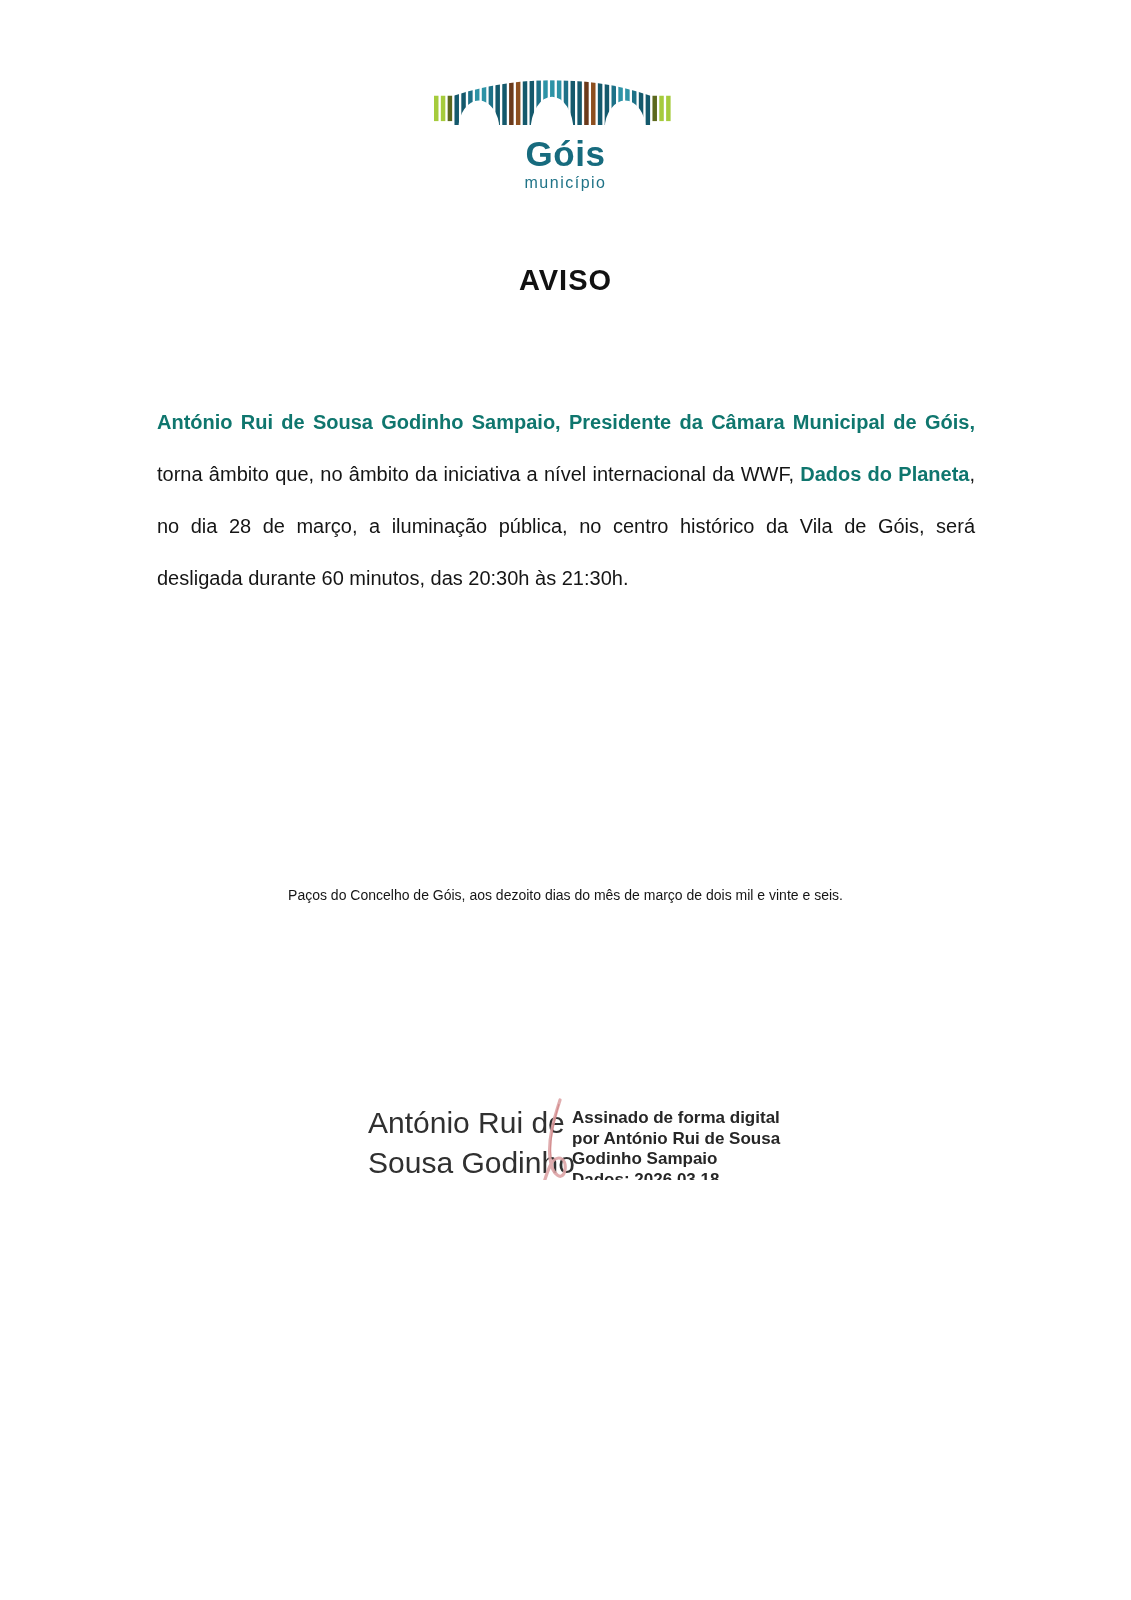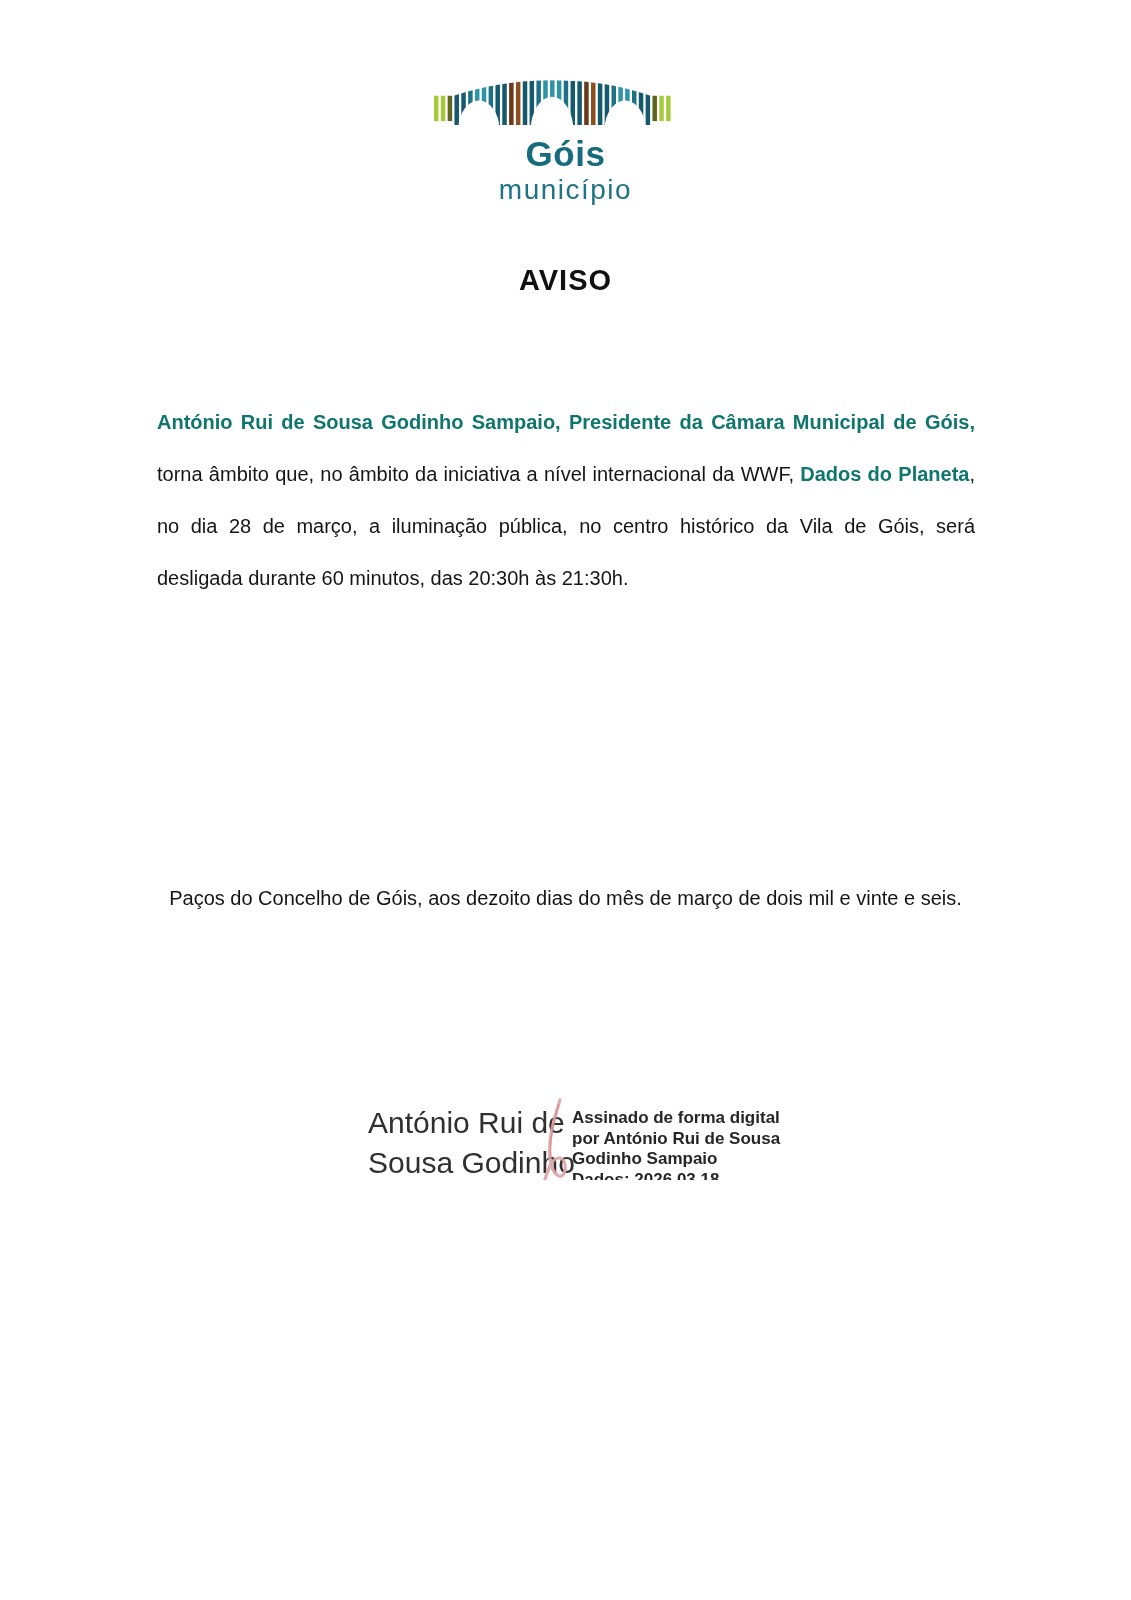--- a/index.html
+++ b/index.html
@@ -15,21 +15,21 @@
   }
   
   .logo-bars{position:absolute;left:434px;top:80px;}
   .logo-wordmark{
     position:absolute;left:0;top:134px;width:1131px;
     text-align:center;font-weight:bold;font-size:35px;letter-spacing:0.5px;
     color:#176b7e;
   }
   .logo-subtitle{
     position:absolute;left:0;top:174px;width:1131px;
-    text-align:center;font-weight:normal;font-size:28px;letter-spacing:1.5px;
+    text-align:center;font-weight:normal;font-size:16px;letter-spacing:1.5px;
     color:#1f7387;
   }
   .bar-lime{fill:#a5cb3c}
   .bar-olive{fill:#5c681d}
   .bar-tealD{fill:#14596c}
   .bar-tealM{fill:#1d7187}
   .bar-tealL{fill:#2d93a6}
   .bar-brownD{fill:#6b3a1b}
   .bar-brownL{fill:#8d4f1f}
   
@@ -43,21 +43,21 @@
     position:absolute;left:157px;top:396px;width:818px;
     font-size:20px;line-height:52px;text-align:justify;
     color:#151515;
   }
   .body-text p{margin:0;padding:0;}
   .body-text p + p{margin-top:23px;}
   .body-text strong{font-weight:bold;color:#0f766e;}
   
   .date-line{
     position:absolute;left:0;top:887px;width:1131px;
-    text-align:center;font-size:20px;color:#151515;
+    text-align:center;font-size:14px;color:#151515;
   }
   
   .role-line{
     position:absolute;left:0;top:1059px;width:1131px;
     text-align:center;font-size:21px;color:#1a1a1a;
   }
   .sig-big-name{
     position:absolute;left:368px;top:1103px;width:220px;
     font-size:30px;line-height:40px;color:#303030;
   }

